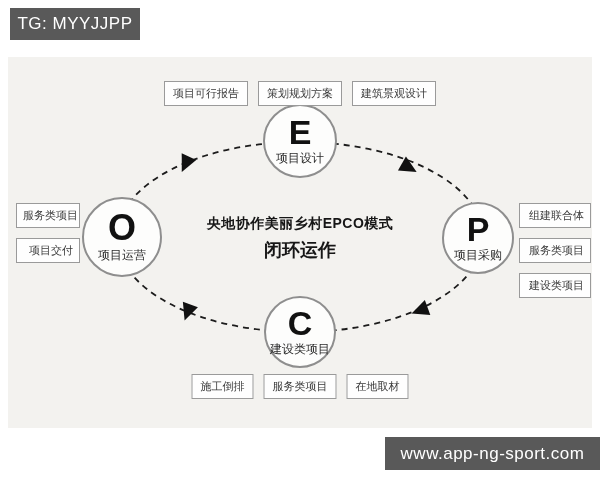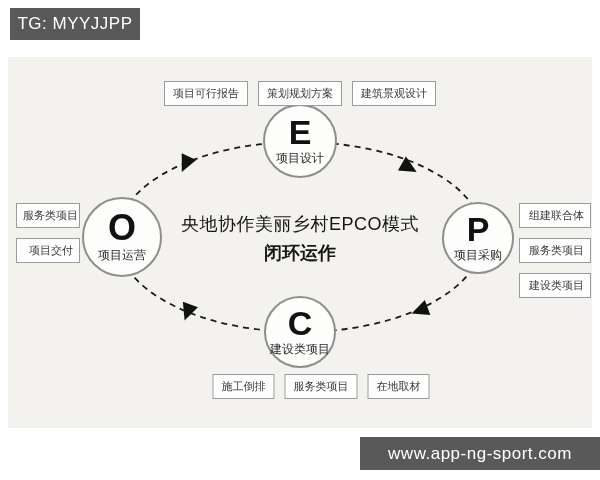--- a/index.html
+++ b/index.html
@@ -11,21 +11,21 @@
   .panel{
     position:absolute;left:8px;top:57px;width:584px;height:371px;
     background:#f3f2ef;
   }
   .banner{
     position:absolute;background:#595959;color:#fff;
     display:flex;align-items:center;justify-content:center;
     letter-spacing:0.5px;
   }
   .banner.tl{left:10px;top:8px;width:130px;height:32px;font-size:17px;}
-  .banner.br{right:0;top:437px;width:240px;height:33px;font-size:17px;}
+  .banner.br{right:0;top:437px;width:215px;height:33px;font-size:17px;}
   svg.overlay{position:absolute;left:0;top:0;}
   .node{
     position:absolute;border-radius:50%;
     background:#fdfdfc;border:2px solid #8e8e8e;
     display:flex;flex-direction:column;align-items:center;justify-content:center;
     box-sizing:border-box;
   }
   .node .letter{font-weight:bold;color:#111;line-height:1;}
   .node .nlabel{font-size:12px;color:#2b2b2b;margin-top:1px;}
   .node-e{left:263px;top:104px;width:74px;height:74px;}
@@ -35,30 +35,30 @@
   .node-e .letter,.node-c .letter{font-size:34px;}
   .node-p .letter{font-size:34px;}
   .node-o .letter{font-size:36px;}
   .tag{
     background:#fefefe;border:1px solid #9a9a9a;
     color:#3a3a3a;font-size:11px;white-space:nowrap;
     padding:4px 8px;text-align:right;
   }
   .tagrow{position:absolute;display:flex;gap:10px;}
   .tagrow.top{top:81px;left:300px;transform:translateX(-50%);}
-  .tagrow.bottom{top:374px;left:300px;transform:translateX(-50%);margin-left:21px;}
+  .tagrow.bottom{top:374px;left:300px;transform:translateX(-50%);}
   .tagcol{position:absolute;display:flex;flex-direction:column;gap:10px;}
   .tagcol.left{left:16px;top:203px;width:64px;}
   .tagcol.right{left:519px;top:203px;width:72px;}
   .tagcol .tag{padding:4px 6px;}
   .center-title{
     position:absolute;left:300px;top:238px;transform:translate(-50%,-50%);
     text-align:center;color:#161616;width:260px;
   }
-  .center-title .l1{font-size:18px;font-weight:normal;letter-spacing:0.5px;}
+  .center-title .l1{font-size:14px;font-weight:bold;letter-spacing:0.5px;}
   .center-title .l2{font-size:18px;font-weight:bold;margin-top:5px;}
 </style>
 </head>
 <body>
 
 <div class="panel"></div>
 
 <svg class="overlay" width="600" height="480" viewBox="0 0 600 480">
   <ellipse cx="300" cy="237" rx="183" ry="95" fill="none" stroke="#1c1c1c" stroke-width="1.8" stroke-dasharray="6 5"></ellipse>
   <g transform="translate(186,163) rotate(115)">

